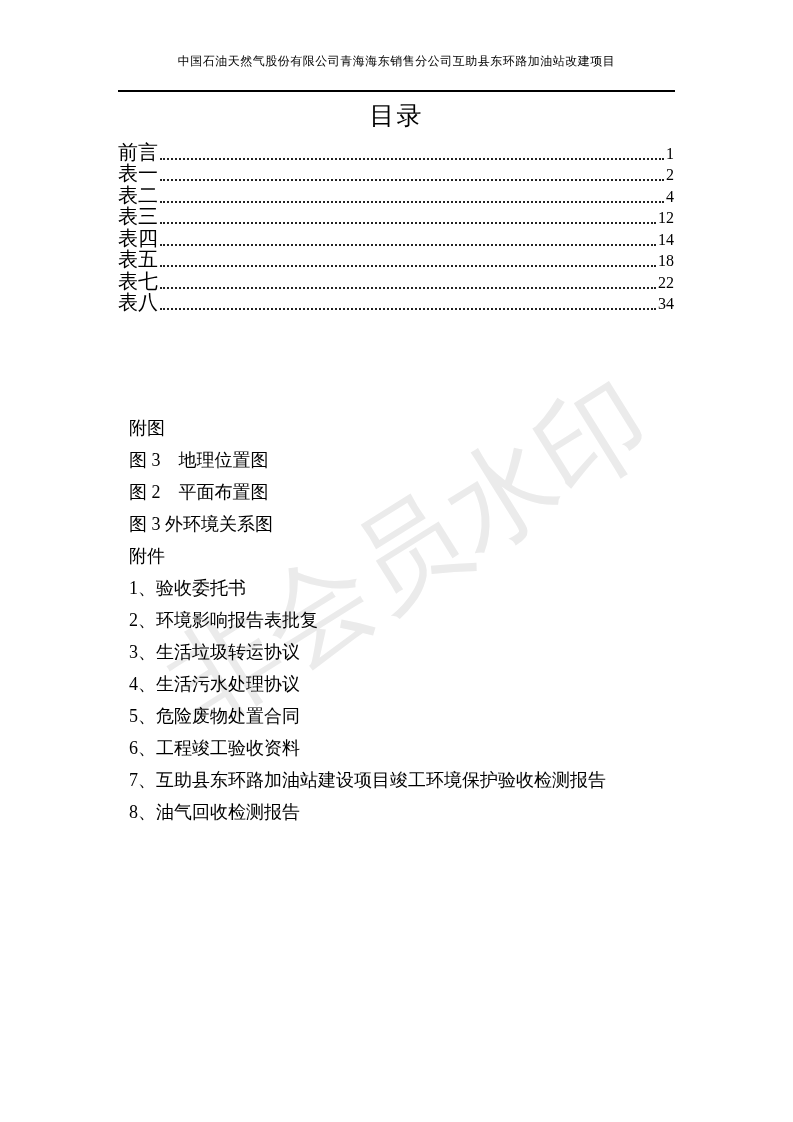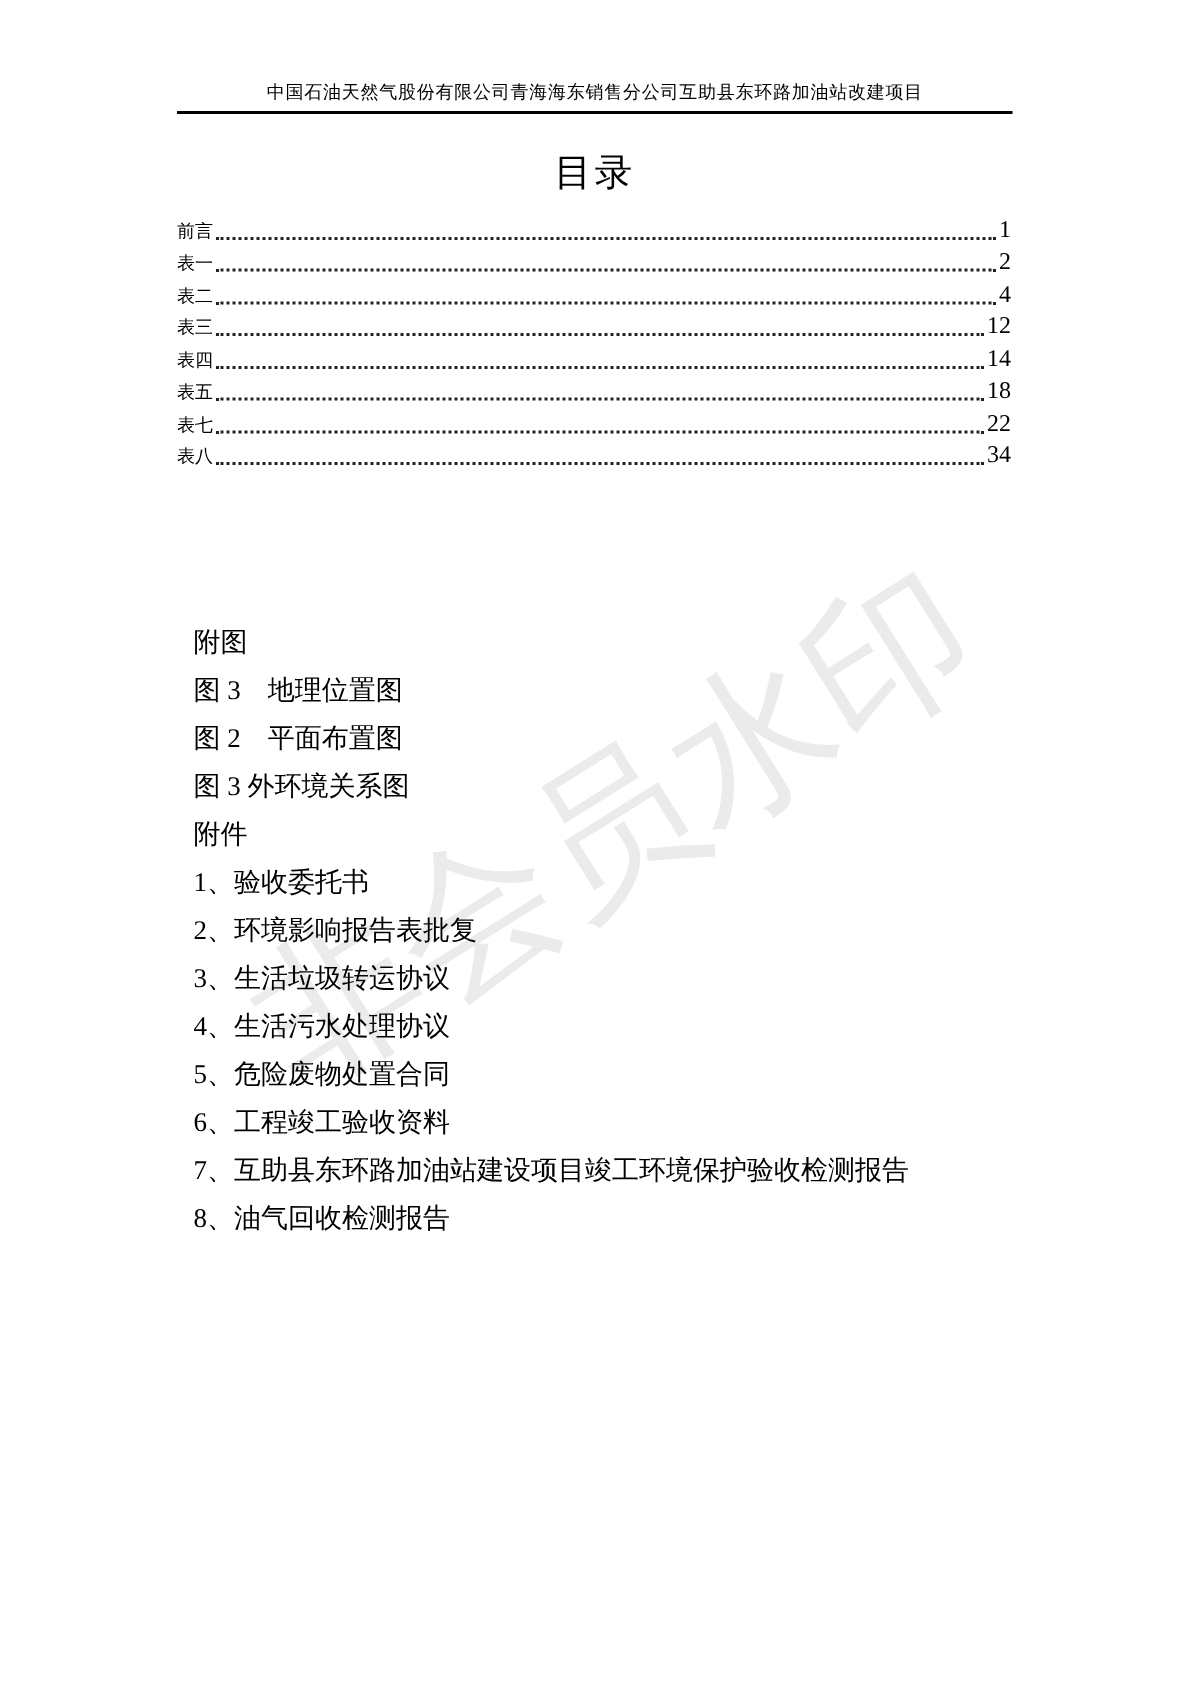--- a/index.html
+++ b/index.html
@@ -35,21 +35,21 @@
     position: absolute;
     inset: 0;
     z-index: 1;
   }
   
   .doc-header {
     position: absolute;
     left: 118px;
     width: 557px;
     top: 52px;
-    padding-bottom: 4px;
+    padding-bottom: 20px;
     border-bottom: 2px solid #000000;
     text-align: center;
     font-size: 12px;
     line-height: 18px;
     letter-spacing: 0.5px;
   }
   
   .doc-title {
     position: absolute;
     left: 0;
@@ -67,23 +67,24 @@
     left: 118px;
     width: 556px;
     top: 142px;
   }
   .toc-row {
     display: flex;
     align-items: flex-end;
     height: 21.5px;
   }
   .toc-label {
-    font-size: 12px;
+    font-size: 20px;
     line-height: 20px;
     white-space: nowrap;
+    font-family: Liberation Mono, monospace;
   }
   .toc-dots {
     flex: 1;
     border-bottom: 2px dotted #222222;
     margin: 0 2px 4px 2px;
     min-width: 10px;
   }
   .toc-page {
     font-size: 16px;
     line-height: 20px;

